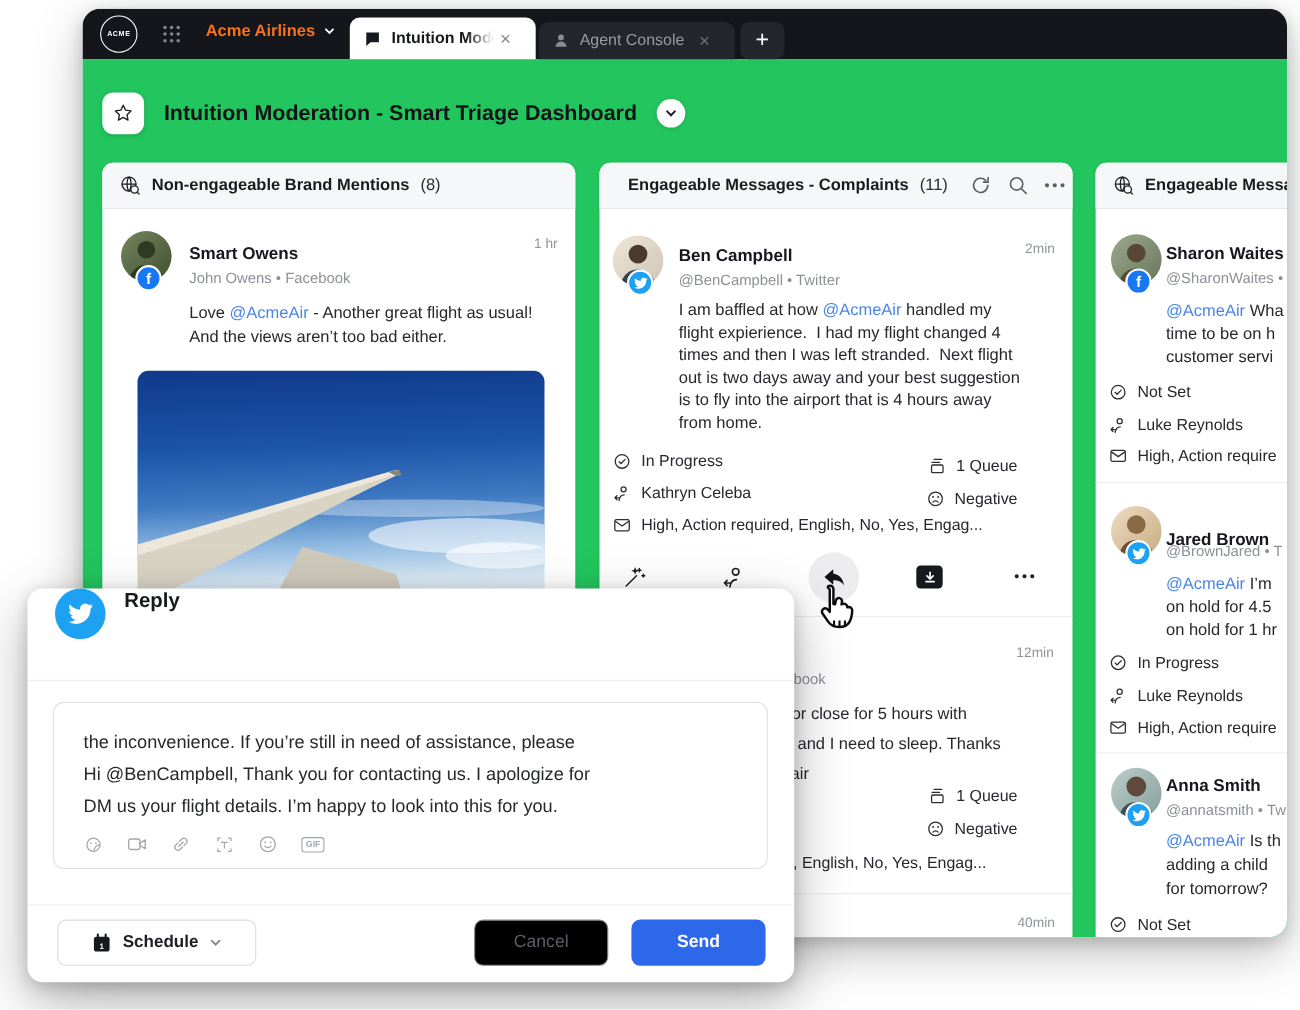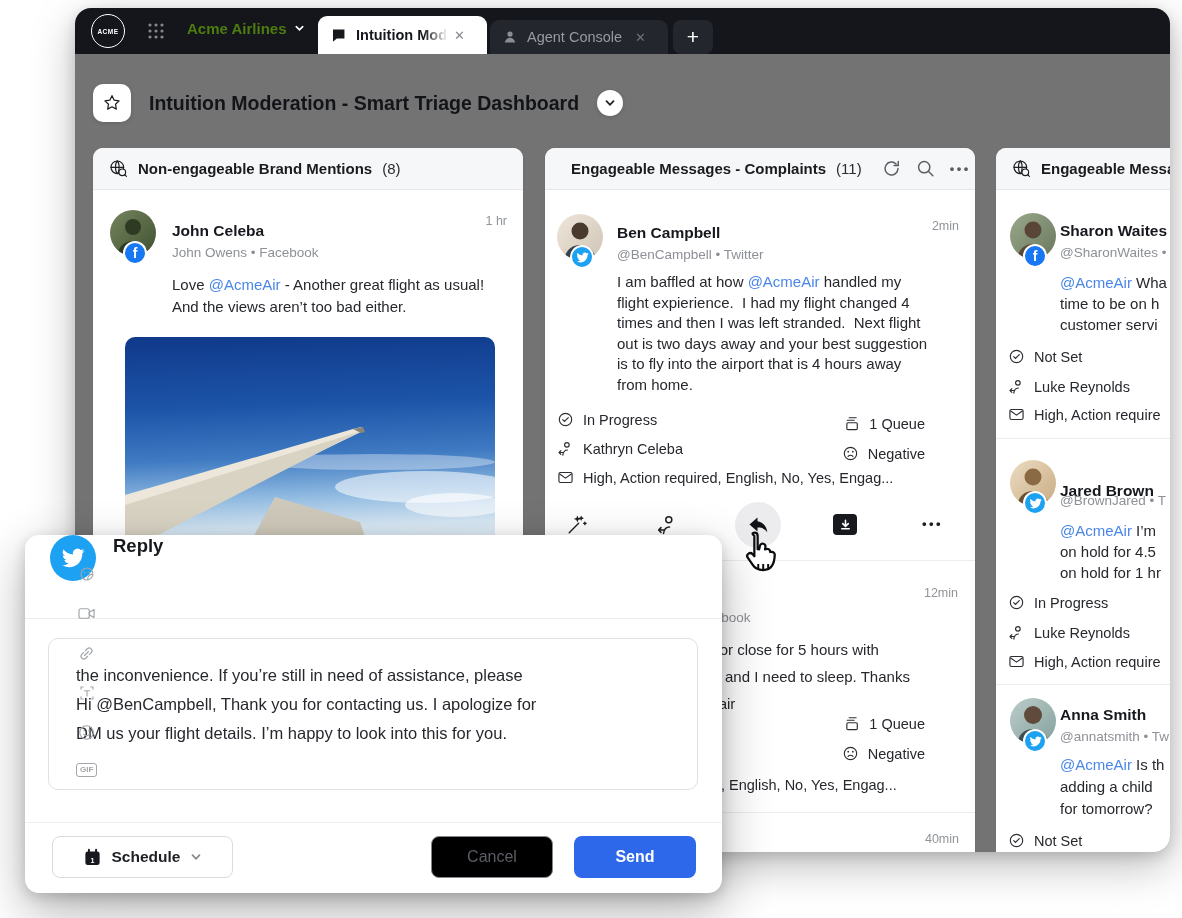--- a/index.html
+++ b/index.html
@@ -9,37 +9,37 @@
   .abs{position:absolute;}
 
   
   .window{position:absolute;left:75px;top:8px;width:1095px;height:844px;border-radius:16px;
           box-shadow:0 14px 44px rgba(0,0,0,.26),0 4px 14px rgba(0,0,0,.15);overflow:hidden;background:#ebedee;}
   .topbar{position:absolute;left:0;top:0;right:0;height:46px;background:#14161b;display:flex;align-items:flex-end;}
   .logo-ring{position:absolute;left:16px;top:6px;width:34px;height:34px;border:1.5px solid #fff;border-radius:50%;
              display:flex;align-items:center;justify-content:center;}
   .logo-ring span{color:#fff;font-size:6.5px;font-weight:700;letter-spacing:.08em;}
   .waffle{position:absolute;left:72px;top:14px;width:18px;height:18px;}
-  .workspace{position:absolute;left:112px;top:12px;display:flex;align-items:center;gap:7px;color:#4d7c0f;
+  .workspace{position:absolute;left:112px;top:12px;display:flex;align-items:center;gap:7px;color:#f97316;
              font-size:15px;font-weight:700;cursor:default;}
   .tab{position:absolute;display:flex;align-items:center;border-radius:9px 9px 0 0;}
   .tab.active{left:243px;top:8px;width:169px;height:38px;background:#fff;padding:0 10px 0 12px;}
   .tab.inactive{left:415px;top:12px;width:178px;height:34px;background:#23262c;padding:0 10px 0 12px;}
   .tab-label-wrap{width:92px;overflow:hidden;position:relative;white-space:nowrap;margin-left:9px;
                   font-size:14.5px;font-weight:700;color:#16181d;}
   .tab-label-wrap::after{content:"";position:absolute;right:0;top:0;bottom:0;width:24px;
                   background:linear-gradient(90deg,rgba(255,255,255,0),#fff);}
   .tab.inactive .tab-label{margin-left:9px;font-size:14.5px;font-weight:500;color:#989ba1;white-space:nowrap;
                   width:102px;overflow:hidden;}
   .tab-close{margin-left:6px;color:#85888e;font-size:13px;line-height:1;}
   .tab.inactive .tab-close{color:#6e7177;}
   .add-tab{position:absolute;left:598px;top:12px;width:40px;height:34px;background:#23262c;border-radius:8px;
            color:#fff;font-size:21px;font-weight:300;display:flex;align-items:center;justify-content:center;}
 
-  .content{position:absolute;left:0;top:46px;right:0;bottom:0;background:#737373;overflow:hidden;}
+  .content{position:absolute;left:0;top:46px;right:0;bottom:0;background:#22c55e;overflow:hidden;}
 
   
   .title-row{position:absolute;left:18px;top:30px;display:flex;align-items:center;gap:18px;}
   .star-btn{width:38px;height:38px;background:#fff;border-radius:10px;box-shadow:0 1px 4px rgba(0,0,0,.14);
             display:flex;align-items:center;justify-content:center;}
   .page-title{font-size:19.5px;font-weight:700;color:#121418;}
   .title-caret{width:26px;height:26px;border-radius:50%;background:#fff;box-shadow:0 1px 4px rgba(0,0,0,.14);
             display:flex;align-items:center;justify-content:center;}
 
   
@@ -77,21 +77,21 @@
   
   .modal{position:absolute;left:25px;top:535px;width:697px;height:358px;background:#fff;border-radius:14px;
          box-shadow:0 18px 50px rgba(0,0,0,.30),0 4px 14px rgba(0,0,0,.16);z-index:10;}
   .modal-header{position:absolute;left:0;top:0;right:0;height:84px;border-bottom:1px solid #ededef;
          display:flex;align-items:flex-start;gap:17px;padding-left:25px;}
   .tw-circle{width:46px;height:46px;border-radius:50%;background:#1da1f2;display:flex;align-items:center;justify-content:center;}
   .modal-title{font-size:18.5px;font-weight:700;color:#16181d;}
   .compose-box{position:absolute;left:23px;top:103px;width:650px;height:152px;border:1px solid #dfe1e4;border-radius:10px;}
   .compose-text{position:absolute;left:27px;top:22px;font-size:16.5px;line-height:29px;color:#26282d;}
   .compose-text div{white-space:pre;}
-  .compose-tools{position:absolute;left:27px;bottom:12px;display:flex;align-items:center;gap:21px;color:#a3a6ab;flex-direction:column;}
+  .compose-tools{position:absolute;left:27px;bottom:12px;display:flex;align-items:center;gap:21px;color:#a3a6ab;}
   .gif-chip{font-size:8px;font-weight:700;color:#a3a6ab;border:1.5px solid #a3a6ab;border-radius:3px;padding:2px 3px;line-height:1;}
   .modal-divider{position:absolute;left:0;right:0;top:287px;height:1px;background:#f0f0f2;}
   .btn{position:absolute;height:42px;border-radius:8px;display:flex;align-items:center;justify-content:center;}
   .btn-schedule{left:27px;top:301px;width:181px;border:1px solid #d9dbdd;background:#fff;gap:10px;
                 font-size:15.5px;font-weight:700;color:#1d1f23;}
   .btn-cancel{left:406px;top:301px;width:122px;border:1.5px solid #83868c;background:#000000;
                 font-size:16px;font-weight:500;color:#5b5e64;}
   .btn-send{left:549px;top:301px;width:122px;background:#2e68ea;font-size:16px;font-weight:700;color:#fff;}
 
   .hand-cursor{position:absolute;left:738px;top:528px;z-index:30;}
@@ -177,21 +177,21 @@
         </div>
 
         <div>
           <div class="avatar" style="left:17px;top:62px;background:linear-gradient(135deg,#75855f,#41502f);">
             <svg viewBox="0 0 46 46" width="46" height="46">
                 <circle cx="23" cy="17" r="8" fill="#2e3a22"></circle>
                 <path d="M7 46c1.5-10 8-15 16-15s14.5 5 16 15z" fill="#2e3a22"></path>
               </svg>
           </div>
           <div class="badge fb" style="left:30px;top:93px;">f</div>
-          <div class="p-name" style="left:79px;top:74px;">John Celeba</div>
+          <div class="p-name" style="left:79px;top:74px;">Smart Owens</div>
           <div class="p-handle" style="left:79px;top:97px;">John Owens • Facebook</div>
           <div class="p-time" style="right:16px;top:66px;position:absolute;">1 hr</div>
           <div class="p-body" style="left:79px;top:126px;line-height:22px;">
             <div><span>Love </span><span class="mention">@AcmeAir</span><span> - Another great flight as usual!</span></div>
             <div>And the views aren’t too bad either.</div>
           </div>
           <div class="photo">
             <svg viewBox="0 0 370 215" width="370" height="215">
               <ellipse cx="300" cy="150" rx="90" ry="16" fill="#ffffff" opacity="0.55"></ellipse>
               <ellipse cx="250" cy="125" rx="120" ry="8" fill="#ffffff" opacity="0.35"></ellipse>

